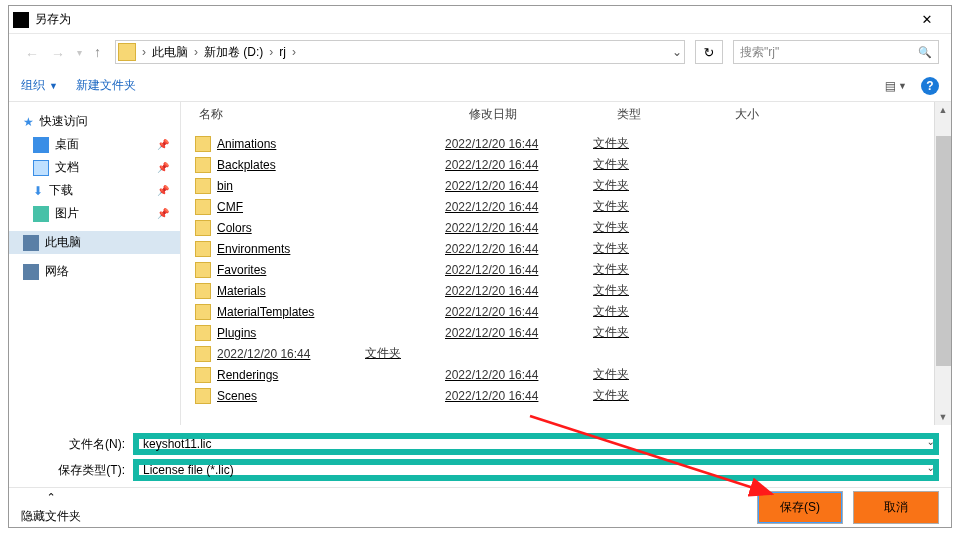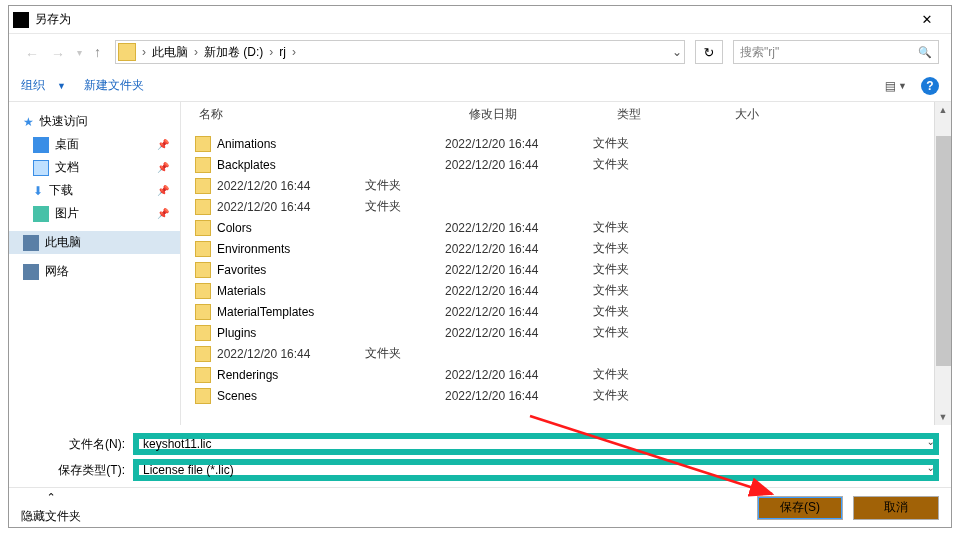--- a/index.html
+++ b/index.html
@@ -18,21 +18,21 @@
 .bc-sep { color:#666; padding:0 4px;}
 .bc-item { padding: 2px 2px; }
 .bc-dd { color:#555; padding-left:4px;}
 .refresh-btn { width:28px; height:24px; border:1px solid #ccc; display:flex; align-items:center; justify-content:center;}
 .refresh-btn::before{content:"↻"; font-size:13px;}
 .searchbox { width:206px; height:24px; border:1px solid #ccc; display:flex; align-items:center; padding:0 6px; margin-left:6px; color:#888;}
 .searchbox .mag { margin-left:auto;}
 .searchbox .mag::before{content:"🔍"; font-size:11px; color:#555;}
 .toolbar { height:32px; display:flex; align-items:center; padding:0 12px; border-bottom:1px solid #e5e5e5; gap:18px;}
 .toolbar a { color:#1a66c2; text-decoration:none;}
-.tb-item{display:flex; align-items:center; gap:12px;}
+.tb-item{display:flex; align-items:center; gap:4px;}
 .toolbar-right{margin-left:auto; display:flex; gap:14px; align-items:center;}
 .view-btn{display:flex; align-items:center; gap:2px; color:#555;}
 .help-btn{width:18px;height:18px;border-radius:50%;background:#1a7ad9;color:#fff;display:flex;align-items:center;justify-content:center;font-weight:bold;}
 .body{flex:1; display:flex; min-height:0;}
 .sidebar{width:172px; border-right:1px solid #e5e5e5; padding:8px 0; overflow:hidden;}
 .sb-item{display:flex; align-items:center; padding:3px 10px 3px 24px; gap:6px; position:relative;}
 .sb-item.top{padding-left:14px;}
 .sb-item .pin{position:absolute; right:10px; color:#9aa; font-size:10px;}
 .sb-icon{width:16px;height:16px; display:inline-block;}
 .ic-desktop{background:#3a8ee6;}
@@ -42,40 +42,40 @@
 .ic-net{background:#5a7fa6;}
 .sb-selected{background:#d8e6f2;}
 .filepane{flex:1; display:flex; position:relative;}
 .listview{flex:1; overflow:hidden;}
 .lv-header{display:flex; padding:4px 0 6px 14px; color:#414141; border-bottom:0;}
 .lv-header span{padding:0 4px;}
 .col-name{width:250px;}
 .col-date{width:148px;margin-left:20px;}
 .col-type{width:118px;}
 .col-size{width:80px;}
-.lv-rows{padding-top:4px;}
+.lv-rows{padding-top:4px;text-decoration:underline;}
 .lv-row{display:flex; align-items:center; padding:1px 0 1px 14px; height:21px;}
 .lv-row .fi{width:16px;height:16px;background:#f7d774;border:1px solid #d9b23c;margin-right:6px;}
 .lv-row .nm{width:228px;}
 .lv-row .dt{width:148px; color:#333;}
 .lv-row .tp{width:118px; color:#333;}
 .scrollbar{width:17px; background:#f0f0f0; border-left:1px solid #ddd; display:flex; flex-direction:column; align-items:center;}
 .scrollbar .thumb{width:15px; background:#c6c6c6; margin-top:18px; height:230px;}
 .scrollbar .arr{width:100%; height:16px; display:flex; align-items:center; justify-content:center; color:#666;font-size:9px;}
 .form-area{padding:8px 12px 2px; }
 .form-row{display:flex; align-items:center; margin-bottom:4px;}
 .form-label{width:112px; text-align:right; padding-right:8px;}
 .form-field{flex:1; position:relative;}
 .form-field select,.form-field .combo{width:100%; height:22px; border:6px solid #14b8a6; padding:0 20px 0 4px; background:#fff; appearance:none; display:flex; align-items:center;}
 .combo-arr{position:absolute; right:4px; top:3px; font-size:10px; color:#444;}
 .footer{height:40px; display:flex; align-items:center; padding:0 12px; border-top:1px solid #e5e5e5;}
 .hide-folders{display:flex; align-items:center; gap:4px;flex-direction:column;}
 .hide-folders .chev::before{content:"⌃"; font-size:11px;}
 .footer-buttons{margin-left:auto; display:flex; gap:10px;}
-.btn{width:86px; height:24px; border:1px solid #adadad; background:#a16207; display:flex; align-items:center; justify-content:center;}
+.btn{width:86px; height:33px; border:1px solid #adadad; background:#f97316; display:flex; align-items:center; justify-content:center;}
 .btn.hl{outline:1px solid #409eff; outline-offset:-2px;}
 .arrow-overlay{position:absolute; pointer-events:none; z-index:10;}
 </style>
 </head>
 <body>
 
 <div class="dialog">
 
   <div class="titlebar">
     <span class="titlebar-icon"></span>
@@ -175,25 +175,27 @@
               <span class="tp">文件夹</span>
             </div>
             <div class="lv-row">
               <span class="fi"></span>
               <span class="nm">Backplates</span>
               <span class="dt">2022/12/20 16:44</span>
               <span class="tp">文件夹</span>
             </div>
             <div class="lv-row">
               <span class="fi"></span>
-              <span class="dt">2022/12/20 16:44</span>
-              <span class="tp">文件夹</span>
-            </div>
-            <div class="lv-row">
-              <span class="fi"></span>
+              <span class="nm">bin</span>
+              <span class="dt">2022/12/20 16:44</span>
+              <span class="tp">文件夹</span>
+            </div>
+            <div class="lv-row">
+              <span class="fi"></span>
+              <span class="nm">CMF</span>
               <span class="dt">2022/12/20 16:44</span>
               <span class="tp">文件夹</span>
             </div>
             <div class="lv-row">
               <span class="fi"></span>
               <span class="nm">Colors</span>
               <span class="dt">2022/12/20 16:44</span>
               <span class="tp">文件夹</span>
             </div>
             <div class="lv-row">

